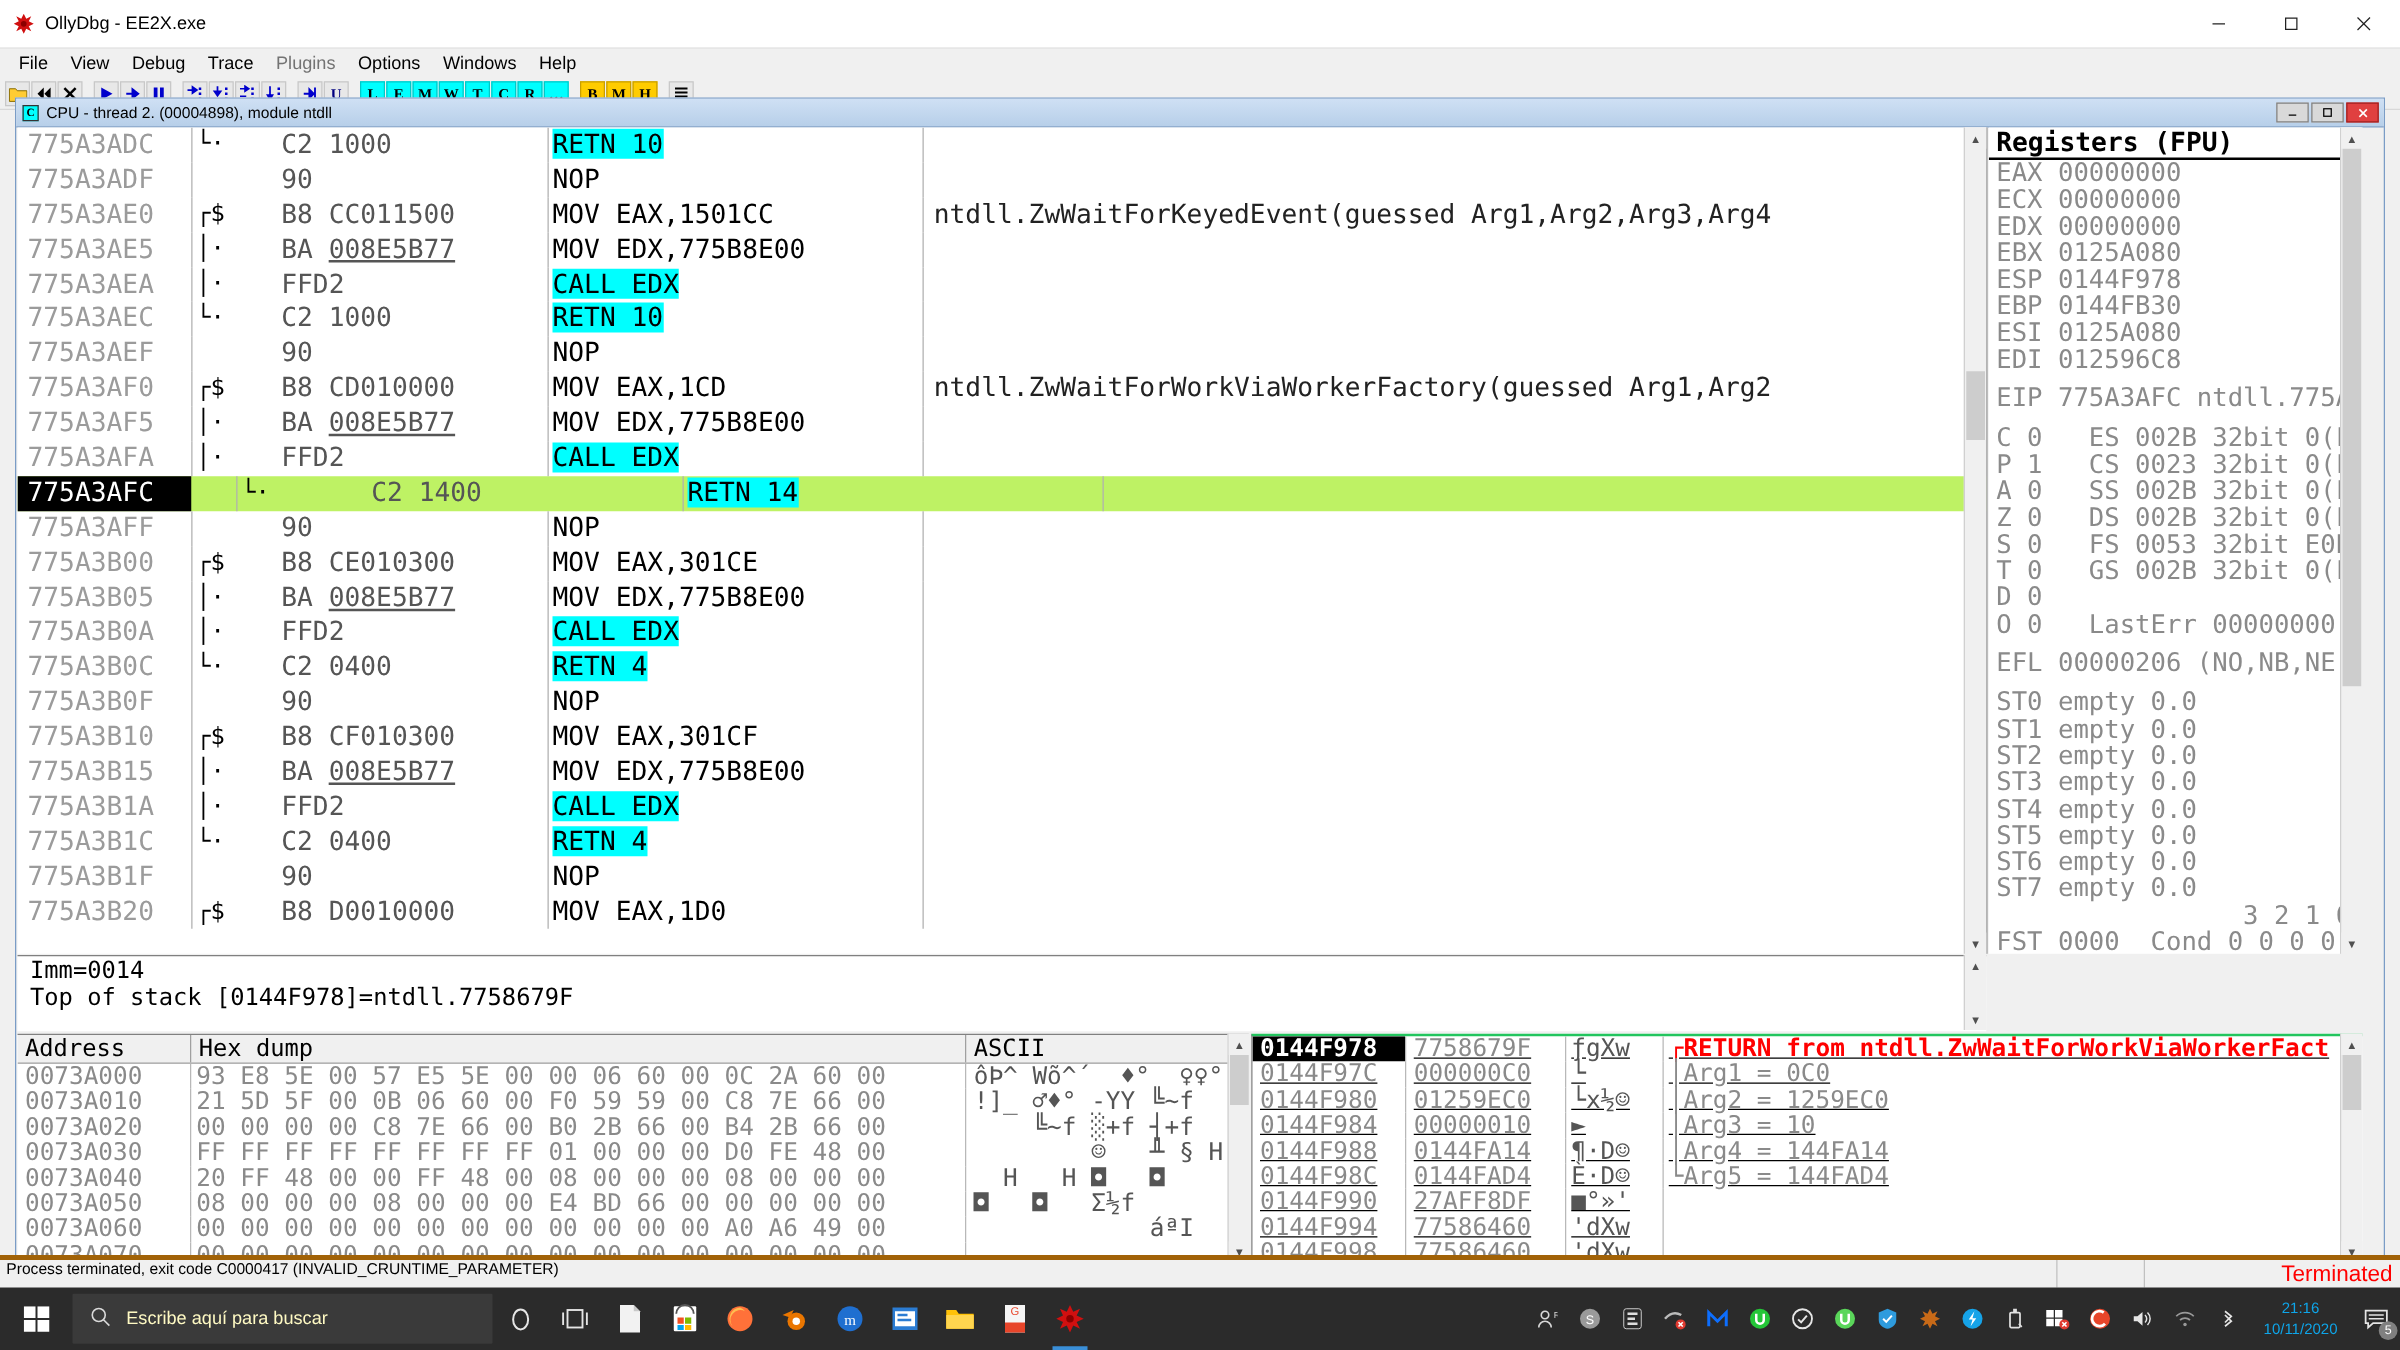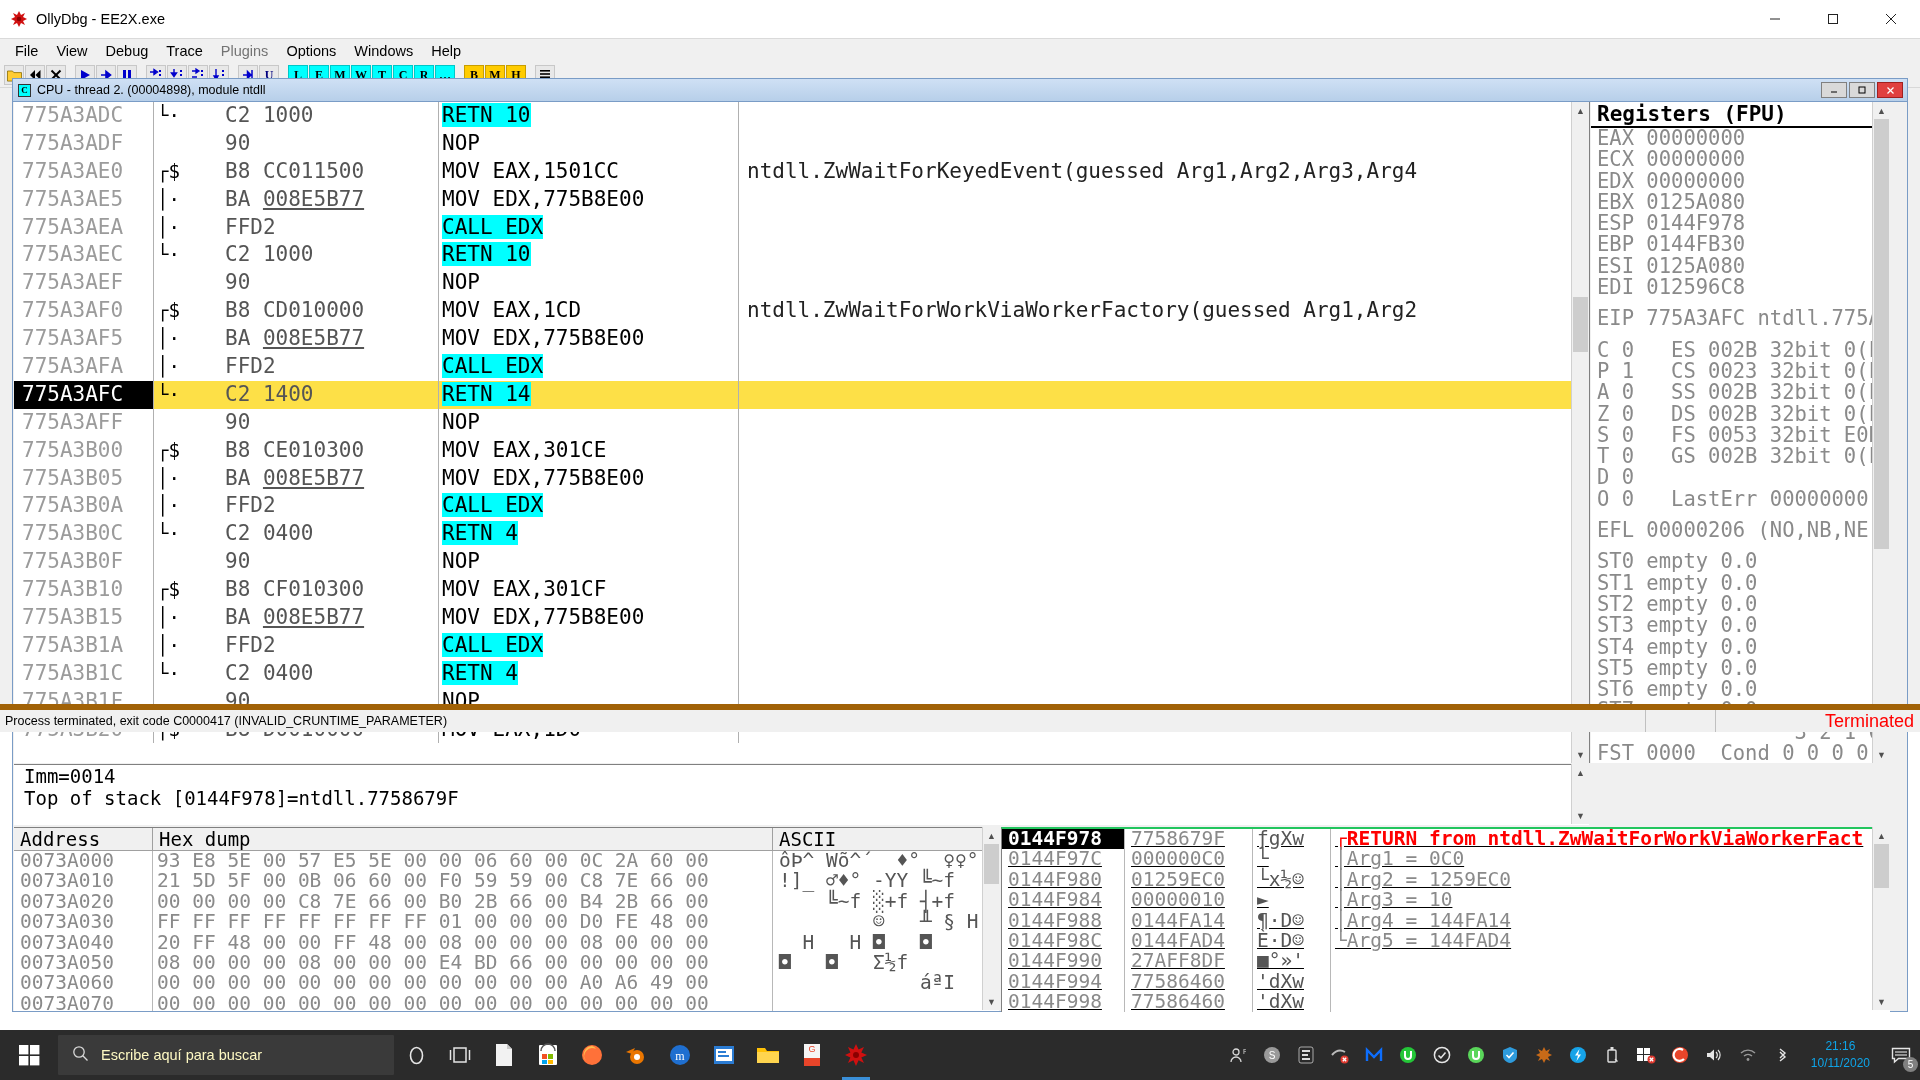--- a/index.html
+++ b/index.html
@@ -1,19 +1,19 @@
 <!DOCTYPE html>
 <html><head>
 <meta charset="utf-8">
 <style>
   html,body{margin:0;padding:0;background:#fff;}
   body{width:1920px;height:1080px;overflow:hidden;font-family:"Liberation Sans",sans-serif;}
 
   
-  #app{position:absolute;left:0;top:0;width:1920px;height:732px;background:#f0f0f0;display:flex;flex-direction:column;}
+  #app{position:absolute;left:0;top:0;width:1920px;height:1030px;background:#f0f0f0;display:flex;flex-direction:column;}
 
   
   .titlebar{height:38px;background:#ffffff;display:flex;align-items:center;border-bottom:1px solid #dadada;}
   .tb-icon{width:18px;height:18px;margin-left:10px;margin-right:8px;position:relative;}
   .tb-title{font-size:14.5px;color:#000;}
   .tb-buttons{margin-left:auto;display:flex;height:38px;}
   .tb-btn{width:58px;height:38px;display:flex;align-items:center;justify-content:center;color:#222;font-size:15px;}
 
   
   .menubar{height:24px;background:#f0f0f0;display:flex;align-items:center;padding-left:6px;text-align:center;}
@@ -39,21 +39,21 @@
   .cpu-btns{margin-left:auto;display:flex;gap:2px;padding-right:4px;}
   .cpu-b{width:26px;height:16px;background:#d9d9d9;border:1px solid #808080;display:flex;align-items:center;justify-content:center;font-size:10px;box-sizing:border-box;}
   .cpu-b.red{background:#e04040;border-color:#a02020;color:#fff;font-weight:bold;}
 
   
   .mono{font-family:"DejaVu Sans Mono","Liberation Mono",monospace;}
 
   
   #disasm{position:absolute;left:1px;top:23px;width:1575px;height:661px;background:#fff;border-right:1px solid #808080;overflow:hidden;}
   .drow{height:27.9px;line-height:27.9px;white-space:pre;font-size:21px;display:flex;}
-  .drow.sel{background:#fde047;}
+  .drow.sel{background:#bef264;gap:36px;}
   .d-addr{width:139px;padding-left:8px;color:#9b9b9b;box-sizing:border-box;letter-spacing:0px;}
   .drow.sel .d-addr{background:#000;color:#fff;}
   .d-mark{width:70px;color:#000;box-sizing:border-box;border-left:1px solid #b0b0b0;padding-left:3px;font-size:19px;}
   .d-hex{width:215px;color:#555;box-sizing:border-box;padding-left:2px;}
   .d-hex u{text-decoration:underline;}
   .d-mnem{width:300px;color:#000;box-sizing:border-box;padding-left:3px;border-left:1px solid #b0b0b0;}
   .d-mnem i{font-style:normal;background:#00ffff;}
   .d-cmt{flex:1;color:#222;box-sizing:border-box;padding-left:8px;border-left:1px solid #b0b0b0;overflow:hidden;}
 
   
@@ -84,21 +84,21 @@
   #stack{position:absolute;left:988px;top:748px;width:888px;height:183px;background:#fff;border-top:2px solid #22c55e;border-left:1px solid #808080;overflow:hidden;text-decoration:underline;}
   .st-row{display:flex;font-size:19.5px;line-height:20.4px;white-space:pre;color:#8a8a8a;}
   .st-a{width:122px;padding-left:6px;box-sizing:border-box;}
   .st-row.top .st-a{background:#000;color:#fff;font-weight:bold;}
   .st-v{width:128px;box-sizing:border-box;border-left:1px solid #b8b8b8;padding-left:6px;}
   .st-c{width:78px;box-sizing:border-box;border-left:1px solid #b8b8b8;padding-left:4px;color:#555;}
   .st-d{flex:1;box-sizing:border-box;border-left:1px solid #b8b8b8;padding-left:4px;color:#8a8a8a;}
   .st-d.ret{color:#ff0000;font-weight:bold;}
 
   
-  #statusbar{position:absolute;left:0;bottom:0;width:1920px;height:22px;background:#f0f0f0;border-top:6px solid #a16207;display:flex;align-items:center;}
+  #statusbar{position:absolute;left:0;bottom:0;width:1920px;height:22px;background:#f0f0f0;border-top:4px solid #a16207;display:flex;}
   .sb-text{font-size:12.5px;color:#000;padding-left:5px;}
   .sb-cell{border-left:1px solid #c0c0c0;height:22px;display:flex;align-items:center;padding:0 6px;box-sizing:border-box;font-size:18px;}
   .sb-term{color:#ff0000;}
 
   
   #taskbar{position:absolute;left:0;top:1030px;width:1920px;height:50px;background:#2b2b2b;display:flex;align-items:center;}
   .tb-start{width:58px;height:50px;display:flex;align-items:center;justify-content:center;}
   .tb-search{width:336px;height:40px;background:#3a3a3a;display:flex;align-items:center;border-radius:1px;}
   .tb-search .mag{margin:0 12px 0 14px;}
   .tb-search span{color:#fef9c3;font-size:14.5px;}

